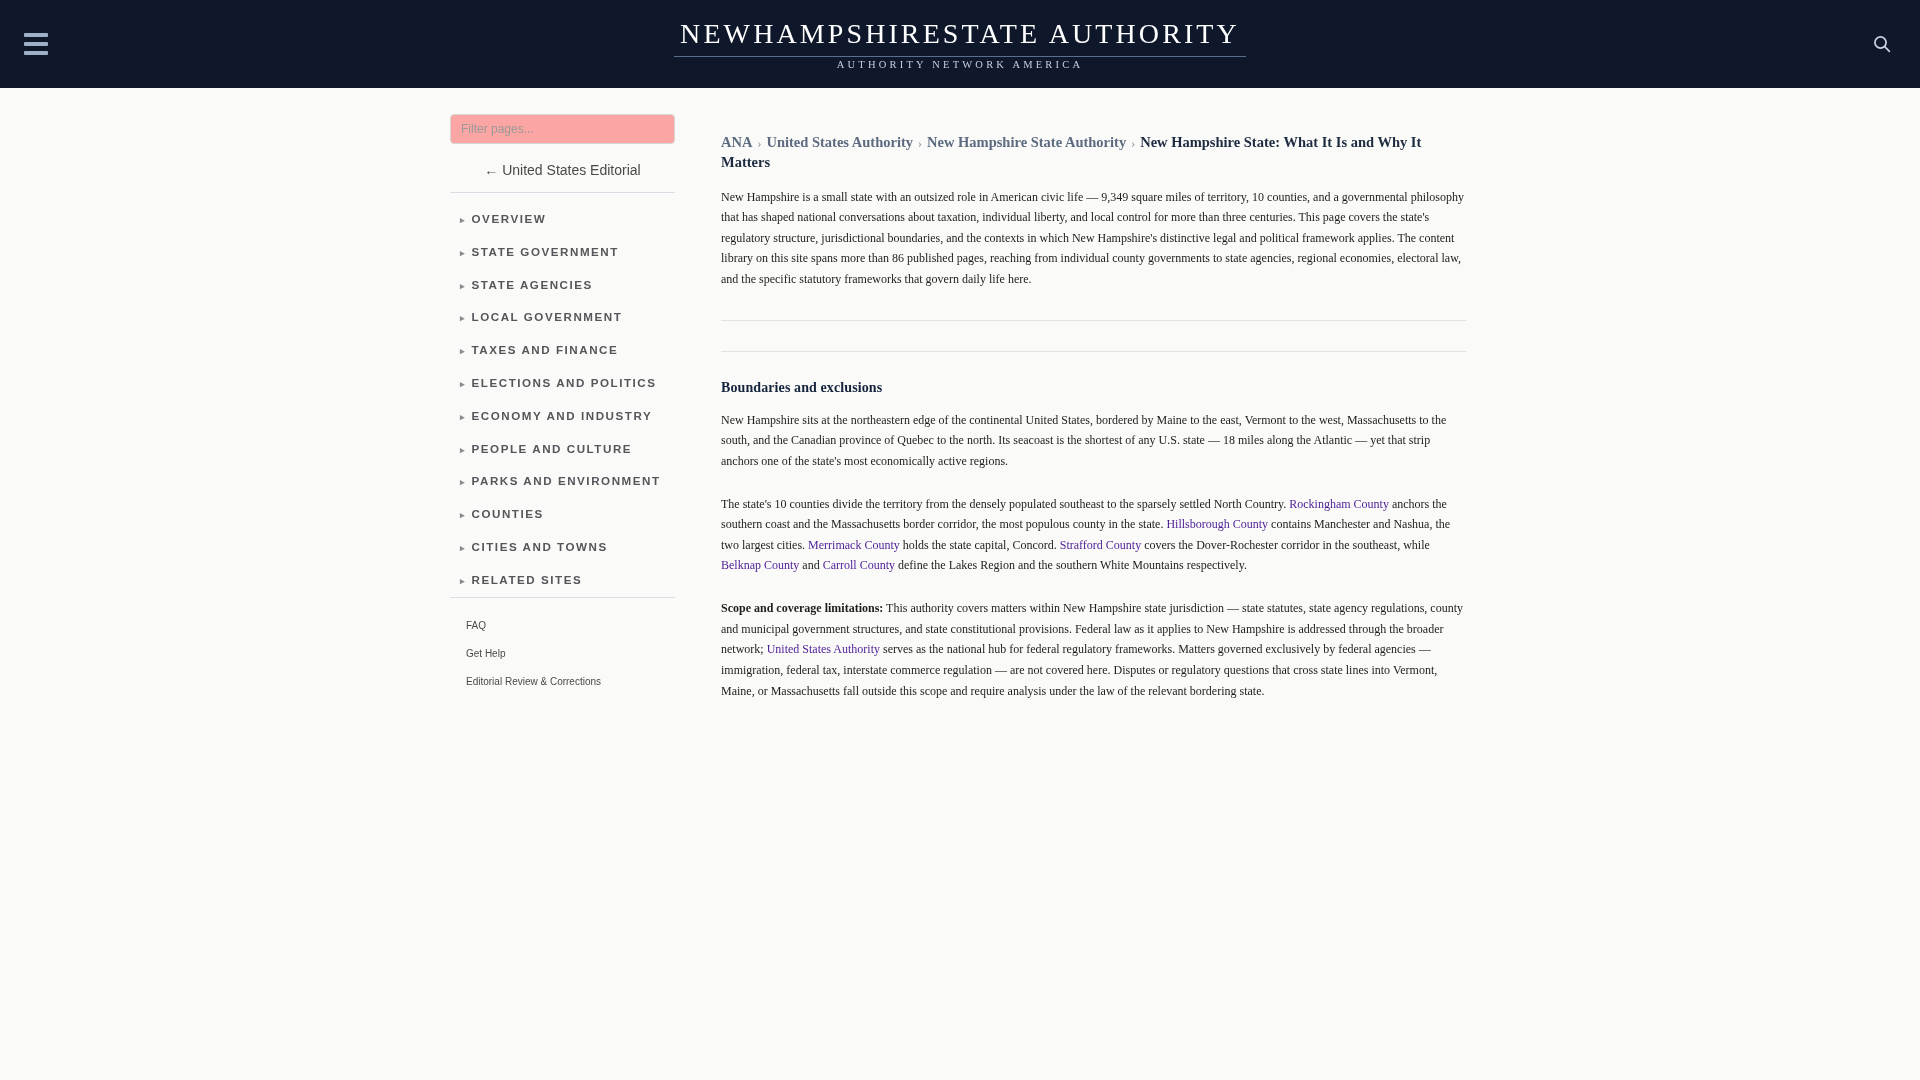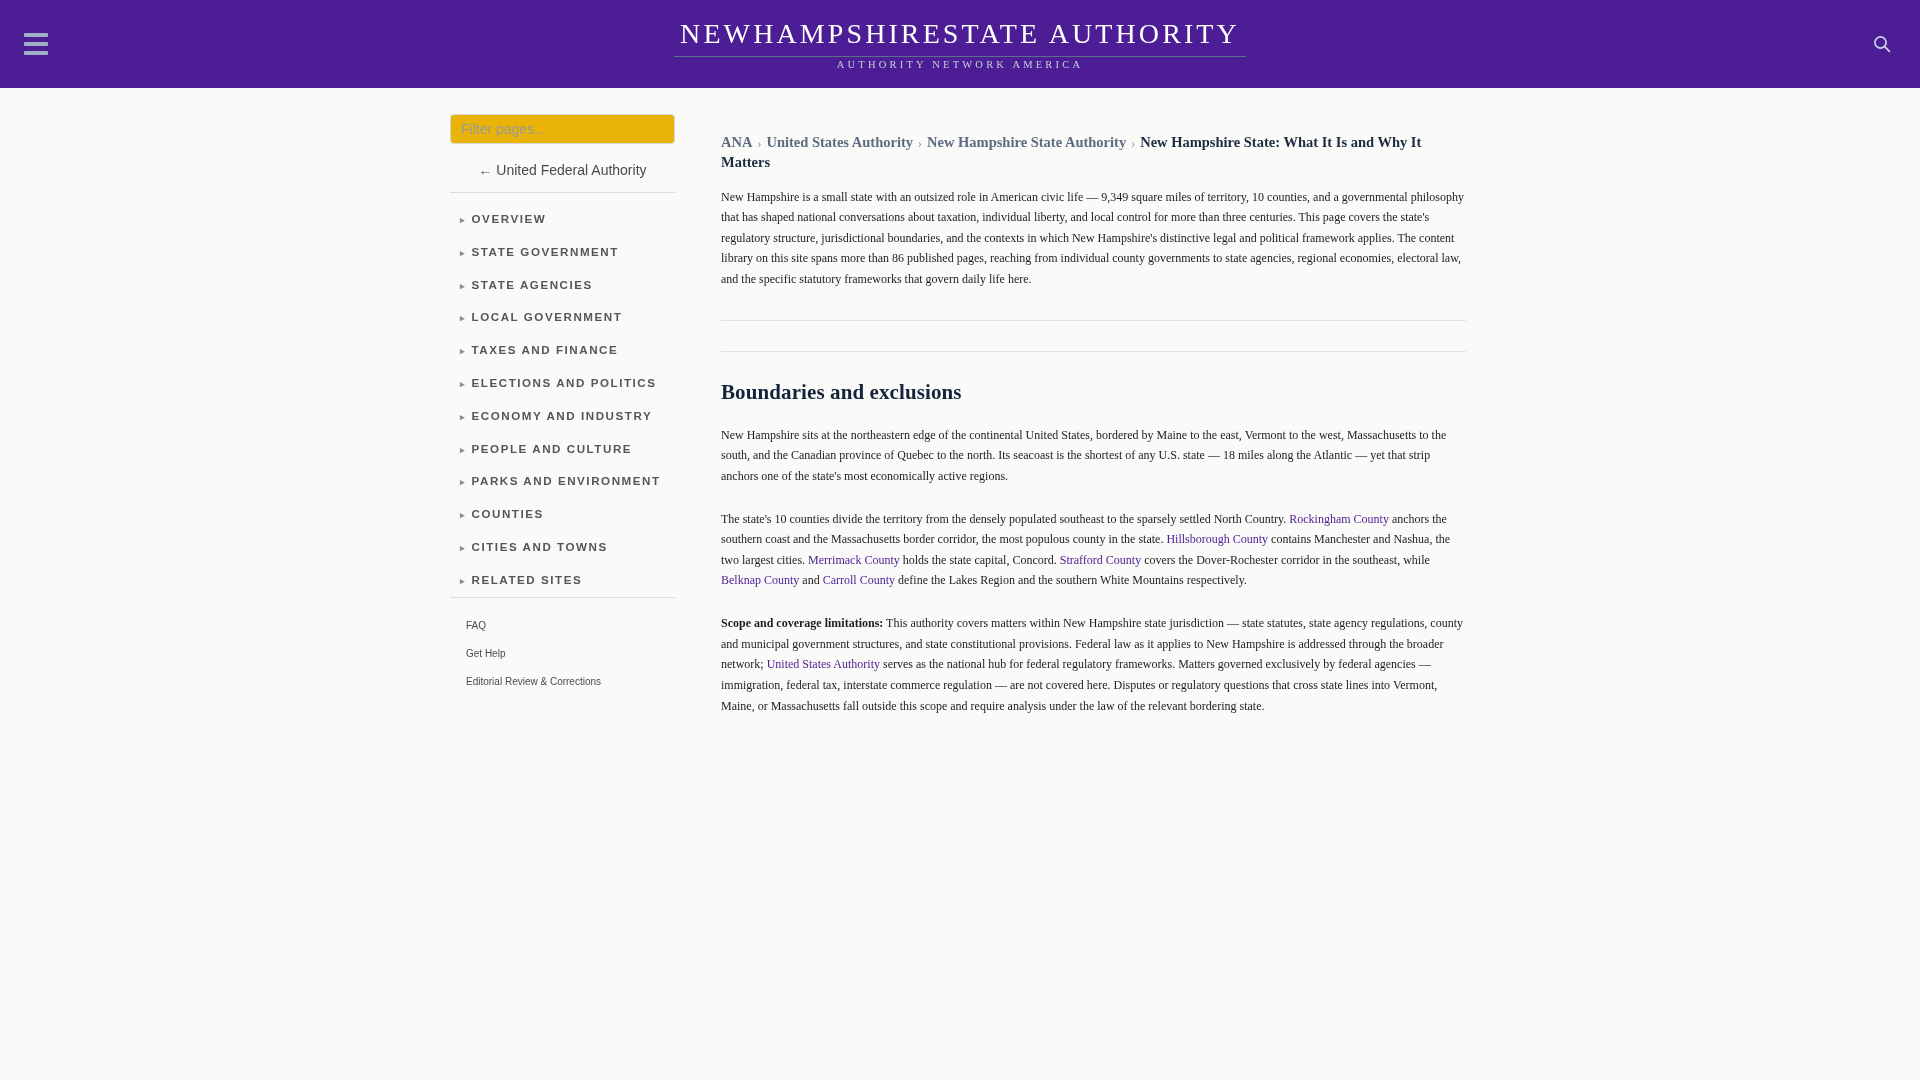--- a/index.html
+++ b/index.html
@@ -8,21 +8,21 @@
     width: 1920px; height: 1080px;
     background: #fafaf8;
     font-family: "Liberation Sans", sans-serif;
     overflow: hidden;
   }
 
   
   .site-header {
     position: relative;
     height: 88px;
-    background: #4c1d95;
+    background: #0f172a;
     display: flex;
     align-items: center;
     justify-content: center;
   }
   .hamburger {
     position: absolute;
     left: 14px; top: 50%;
     transform: translateY(-50%);
     width: 44px; height: 44px;
     display: flex; flex-direction: column;
@@ -80,23 +80,23 @@
   .sidebar {
     width: 225px;
     margin-left: 450px;
     flex: 0 0 225px;
   }
   .filter-input {
     width: 225px;
     height: 30px;
     border: 1px solid #d7d7d3;
     border-radius: 4px;
-    background: #eab308;
+    background: #fca5a5;
     padding: 0 10px;
-    font-size: 14px;
+    font-size: 12px;
     font-family: "Liberation Sans", sans-serif;
     color: #333;
     outline: none;
   }
   .filter-input::placeholder { color: #9a9a96; }
 
   .back-link {
     display: block;
     text-align: center;
     margin-top: 18px;
@@ -179,24 +179,24 @@
     cursor: pointer;
   }
   .rule {
     border: 0;
     border-top: 1px solid #e2e2df;
     margin: 30px 0;
   }
   .rule.tight { margin: 0 0 0 0; }
   .section-h2 {
     font-family: "Liberation Serif", serif;
-    font-size: 21px;
+    font-size: 14px;
     font-weight: bold;
     color: #15243d;
-    margin: 28px 0 20px 0;
+    margin: 28px 0 14px 0;
     letter-spacing: .1px;
   }
   .lead-bold { font-weight: bold; }
 </style>
 </head>
 <body>
 
 <header class="site-header">
   <button class="hamburger">
     <span></span>
@@ -215,21 +215,21 @@
       <line x1="12.7" y1="12.7" x2="17.4" y2="17.4" stroke="#c9d3e2" stroke-width="1.7" stroke-linecap="round"></line>
     </svg>
   </button>
 </header>
 
 <div class="page">
 
   <aside class="sidebar">
     <input class="filter-input" type="text" placeholder="Filter pages..." style="">
 
-    <a class="back-link">← United Federal Authority</a>
+    <a class="back-link">← United States Editorial</a>
 
     <hr class="sidebar-divider">
 
     <nav class="nav-list">
       <a class="nav-item">
         <span class="caret">▸</span><span>Overview</span>
       </a>
       <a class="nav-item">
         <span class="caret">▸</span><span>State Government</span>
       </a>

